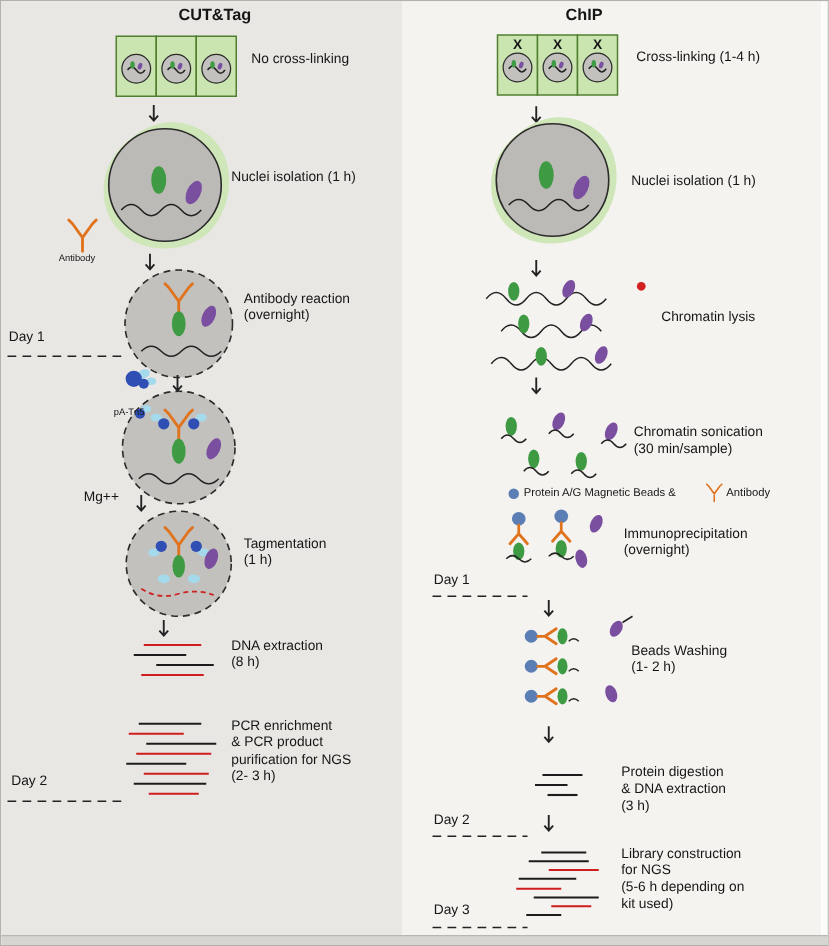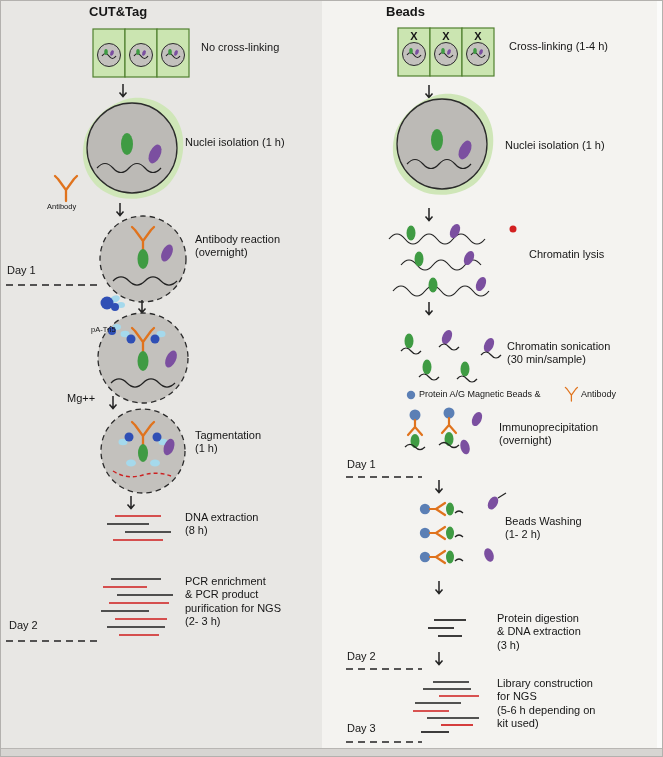--- a/index.html
+++ b/index.html
@@ -6,21 +6,21 @@
   body { background:#ffffff; font-family:"Liberation Sans", sans-serif; }
   .canvas { position:relative; width:663px; height:757px; background:#fff;
             border:1px solid #b3b1ae; overflow:hidden; }
   .bg-left  { position:absolute; left:0;   top:0; width:321px; height:747px; background:#e8e7e4; }
   .bg-right { position:absolute; left:321px; top:0; width:335px; height:747px; background:#f4f3f0; }
   .bg-strip-right { position:absolute; left:656px; top:0; width:7px; height:747px; background:#fbfbfa; }
   .bottom-bar { position:absolute; left:0; top:747px; width:663px; height:10px;
                 background:#d7d5d2; border-top:1px solid #b8b6b3; }
   svg.art { position:absolute; left:0; top:0; }
   .label { position:absolute; color:#161616; font-size:11px; line-height:1.22; white-space:pre-line; }
-  .title { font-size:13px; font-weight:bold; text-align:left; white-space:nowrap; }
+  .title { font-size:13px; font-weight:bold; text-align:right; white-space:nowrap; }
   .small { font-size:7.5px; }
   .legend-text { font-size:9px;text-align:right; }
   .mg { font-size:11px; }
   .xmark { font-size:11px; font-weight:bold; text-align:center; }
   
   .blk  { stroke:#1c1c1c; stroke-width:1.7; fill:none; }
   .red  { stroke:#cf1d1d; stroke-width:1.7; fill:none; }
   .squig{ stroke:#222;    stroke-width:1.2; fill:none; }
   .arrow{ stroke:#222;    stroke-width:1.5; fill:none; }
   .dash { stroke:#222;    stroke-width:1.3; fill:none; stroke-dasharray:7,5; }
@@ -238,21 +238,21 @@
       <path class="blk" d="M2,23 h46"></path>
       <path class="red" d="M0,31 h36"></path>
       <path class="blk" d="M14,38 h52"></path>
       <path class="red" d="M28,45 h32"></path>
       <path class="blk" d="M8,52 h28"></path>
     </g>
     <path class="dash" d="M345,741 h76"></path>
   </svg>
 
   <div class="label title" style="left:88px;top:3px;width:112px">CUT&amp;Tag</div>
-  <div class="label title" style="left:385px;top:3px;width:96px">Beads</div>
+  <div class="label title" style="left:385px;top:3px;width:96px">ChIP</div>
 
   <div class="label" style="left:200px;top:40px">No cross-linking</div>
   <div class="label" style="left:184px;top:135px">Nuclei isolation (1 h)</div>
   <div class="label small" style="left:46px;top:201px">Antibody</div>
   <div class="label" style="left:194px;top:232px">Antibody reaction
 (overnight)</div>
   <div class="label" style="left:6px;top:263px">Day 1</div>
   <div class="label small" style="left:90px;top:324px">pA-Tn5</div>
   <div class="label mg" style="left:66px;top:391px">Mg++</div>
   <div class="label" style="left:194px;top:428px">Tagmentation

